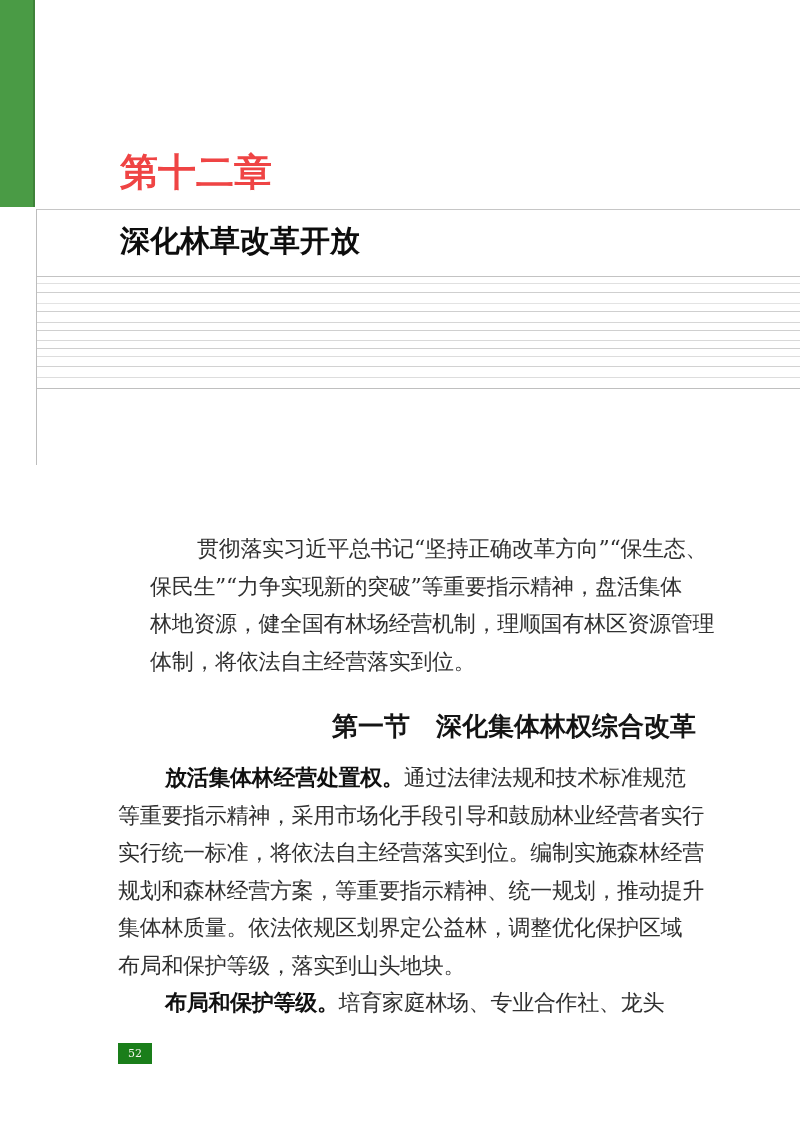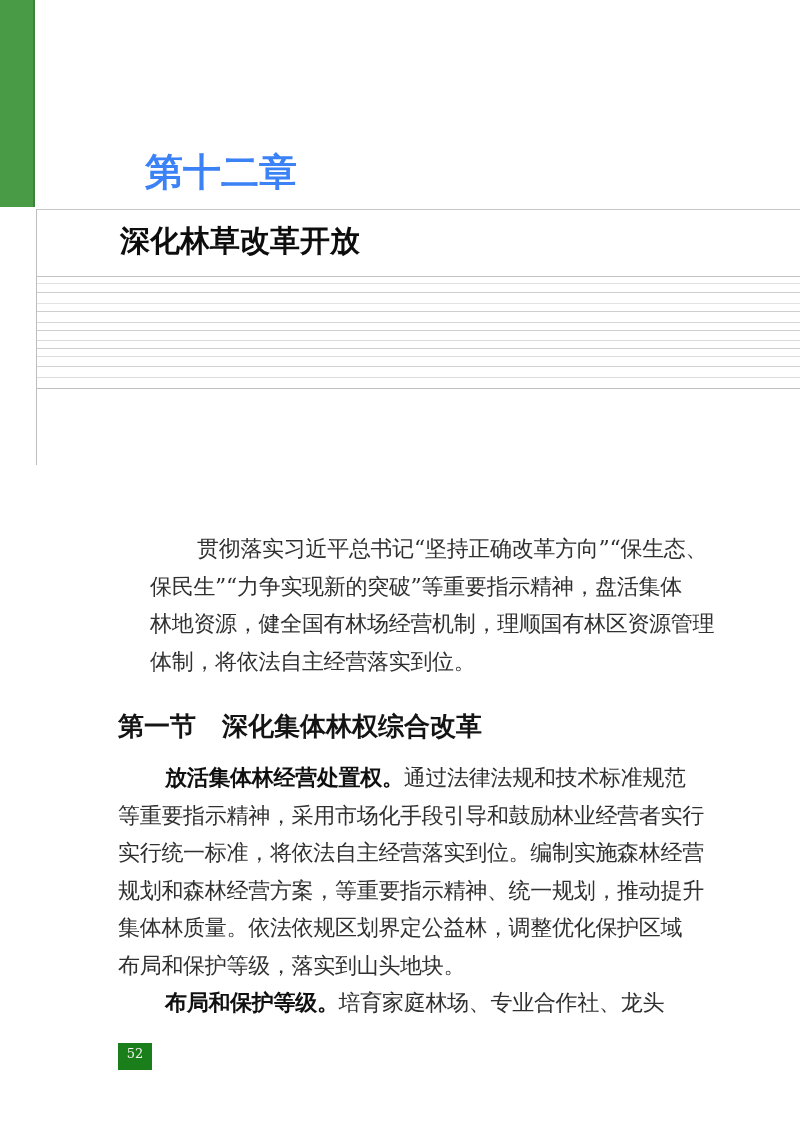--- a/index.html
+++ b/index.html
@@ -31,23 +31,22 @@
     position: absolute;
     left: 37px; top: 209px;
     width: 763px; height: 1px;
     background: #c6c6c6;
   }
   .chapter-number {
     position: absolute;
     left: 120px; top: 153px;
     font-size: 38px; line-height: 1;
     font-weight: 700;
-    color: #3b82f6;
+    color: #ef4444;
     white-space: nowrap;
-    margin-left: 25px;
   }
   .chapter-title {
     position: absolute;
     left: 120px; top: 226px;
     font-size: 30px; line-height: 1;
     font-weight: 700;
     color: #0d0d0d;
     white-space: nowrap;
   }
   .rules {
@@ -85,34 +84,34 @@
   .p2 { top: 759px; }
   .p3 { top: 984px; }
   .lead {
     font-weight: 700;
     color: #101010;
   }
   .section-heading {
     position: absolute;
     left: 118px; top: 711px;
     width: 578px;
-    text-align: left;
+    text-align: right;
     font-family: "DejaVu Sans", "Liberation Sans", sans-serif;
     font-size: 26px; line-height: 30px;
     font-weight: 700;
     color: #141414;
     white-space: nowrap;
   }
   .page-num {
     position: absolute;
     left: 118px; top: 1043px;
-    width: 34px; height: 27px;
+    width: 34px; height: 21px;
     background: #1a7e1a;
     color: #f4f4ec;
-    font-size: 13px;
+    font-size: 11px;
     line-height: 21px;
     text-align: center;
   }
 </style>
 </head>
 <body>
 
 <div class="page">
 
   <div class="accent-bar"></div>

